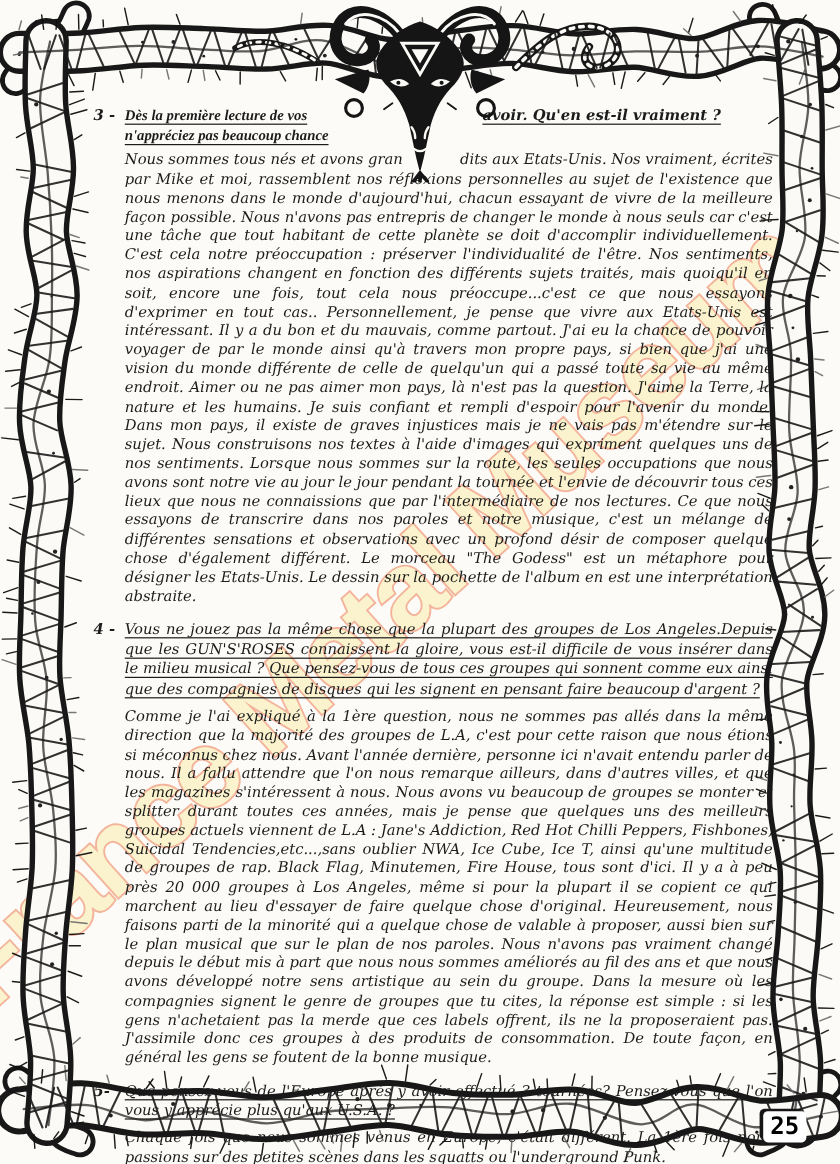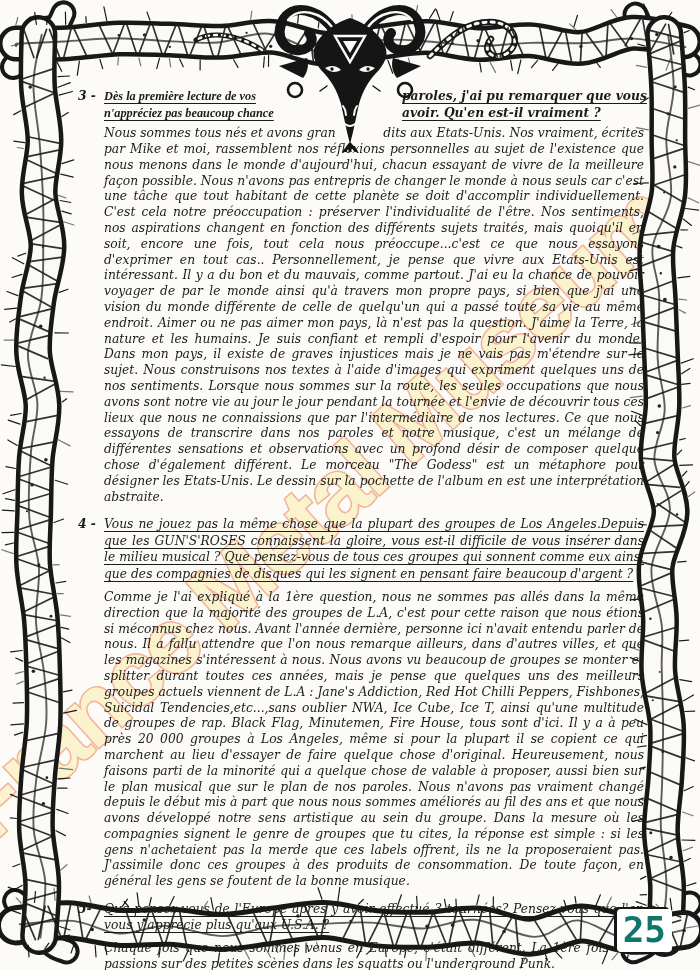--- a/index.html
+++ b/index.html
@@ -28,21 +28,21 @@
   .answer{margin-left:26px;text-align:justify;}
   .split-line{display:flex;justify-content:space-between;margin-left:26px;margin-top:5px;}
   .split-line span{white-space:nowrap;}
   .gap-q4{margin-top:11px;}
   .gap-a4{margin-top:8px;}
   .gap-q5{margin-top:11px;}
   .gap-a5{margin-top:7px;}
   
   #page-badge{position:absolute;right:28px;bottom:18px;z-index:5;background:#ffffff;
     padding:0 6px 2px 6px;border-radius:4px;
-    font-family:"DejaVu Sans Mono", monospace;font-weight:bold;font-size:36px;color:#0f766e;
+    font-family:"DejaVu Sans Mono", monospace;font-weight:bold;font-size:20px;color:#000000;
     box-shadow:-3px -2px 0 0 #161616;}
 </style>
 </head>
 <body>
 
 <svg id="watermark-layer" width="700" height="970" viewBox="0 0 700 970">
   <text transform="translate(335 535) rotate(-42)" text-anchor="middle" font-family="Liberation Sans, sans-serif" font-weight="bold" font-size="92" letter-spacing="-2" stroke-width="3.2" paint-order="stroke fill" opacity="0.62" fill="#f9efb4" stroke="#ef8a63">France Metal Museum</text>
 </svg>
 
 <svg id="vine-border" width="700" height="970" viewBox="0 0 700 970">
@@ -581,21 +581,20 @@
 
 <div id="content">
 
   <div class="q3-header">
     <div class="q-marker">3 -</div>
     <div class="q3-left">
       <div class="qline">Dès la première lecture de vos</div>
       <div class="qline">n'appréciez pas beaucoup chance</div>
     </div>
     <div class="q3-right">
-      <div class="qline">paroles, j'ai pu remarquer que vous</div>
       <div class="qline">avoir. Qu'en est-il vraiment ?</div>
     </div>
   </div>
 
   <div class="split-line">
     <span>Nous sommes tous nés et avons  gran</span>
     <span>dits aux Etats-Unis. Nos vraiment, écrites</span>
   </div>
   <div class="answer">par Mike et moi, rassemblent nos réflexions personnelles au sujet de l'existence que nous menons dans le monde d'aujourd'hui, chacun essayant de vivre de la meilleure façon possible. Nous n'avons pas entrepris de changer le monde à nous seuls car c'est une tâche que tout habitant de cette planète se doit d'accomplir individuellement. C'est cela notre préoccupation : préserver l'individualité de l'être. Nos sentiments, nos aspirations changent en fonction des différents sujets traités, mais quoiqu'il en soit, encore une fois, tout cela nous préoccupe...c'est ce que nous essayons d'exprimer en tout cas.. Personnellement, je pense que vivre aux Etats-Unis est intéressant. Il y a du bon et du mauvais, comme partout. J'ai eu la chance de pouvoir voyager de par le monde ainsi qu'à travers mon propre pays, si bien que j'ai une vision du monde différente de celle de quelqu'un qui a passé toute sa vie au même endroit. Aimer ou ne pas aimer mon pays, là n'est pas la question. J'aime la Terre, la nature et les humains. Je suis confiant et rempli d'espoir pour l'avenir du monde. Dans mon pays, il existe de graves injustices mais je ne vais pas m'étendre sur le sujet. Nous construisons nos textes à l'aide d'images qui expriment quelques uns de nos sentiments. Lorsque nous sommes sur la route, les seules occupations que nous avons sont notre vie au jour le jour pendant la tournée et l'envie de découvrir tous ces lieux que nous ne connaissions que par l'intermédiaire de nos lectures. Ce que nous essayons de transcrire dans nos paroles et notre musique, c'est un mélange de différentes sensations et observations avec un profond désir de composer quelque chose d'également différent. Le morceau "The Godess" est un métaphore pour désigner les Etats-Unis. Le dessin sur la pochette de l'album en est une interprétation abstraite.</div>
 

